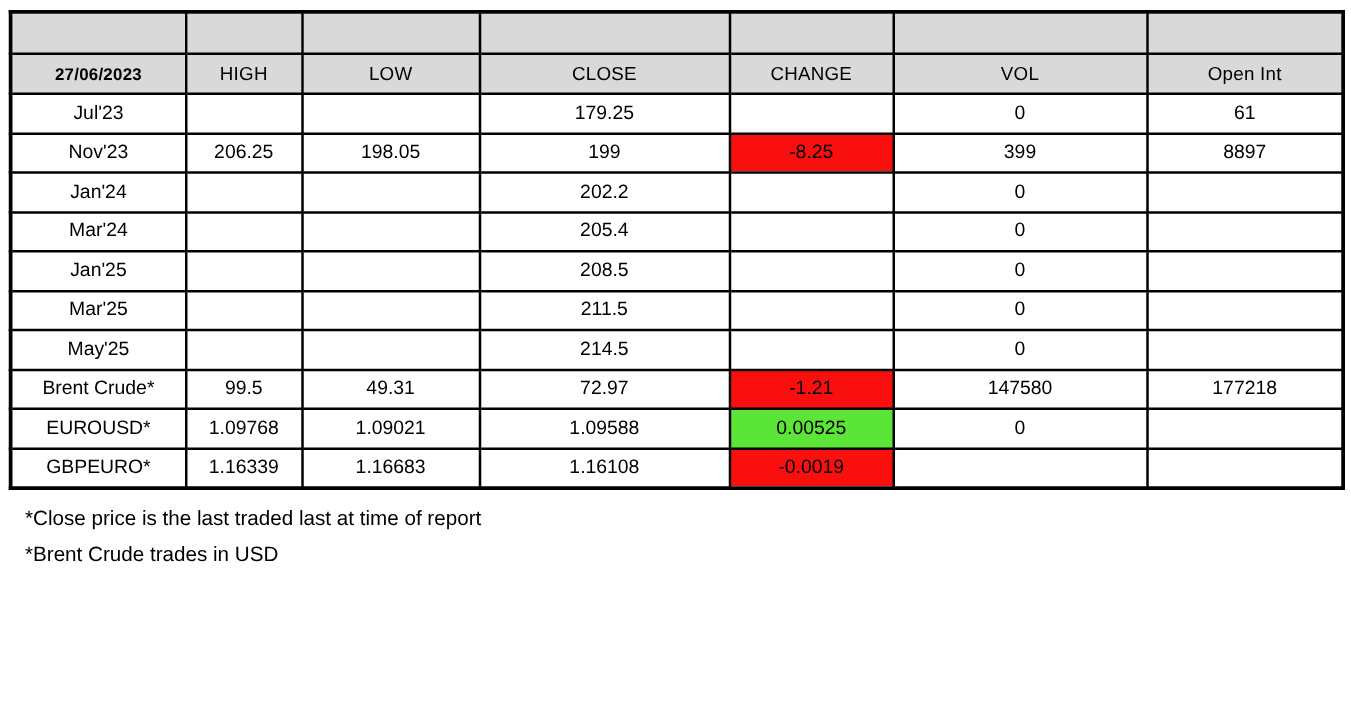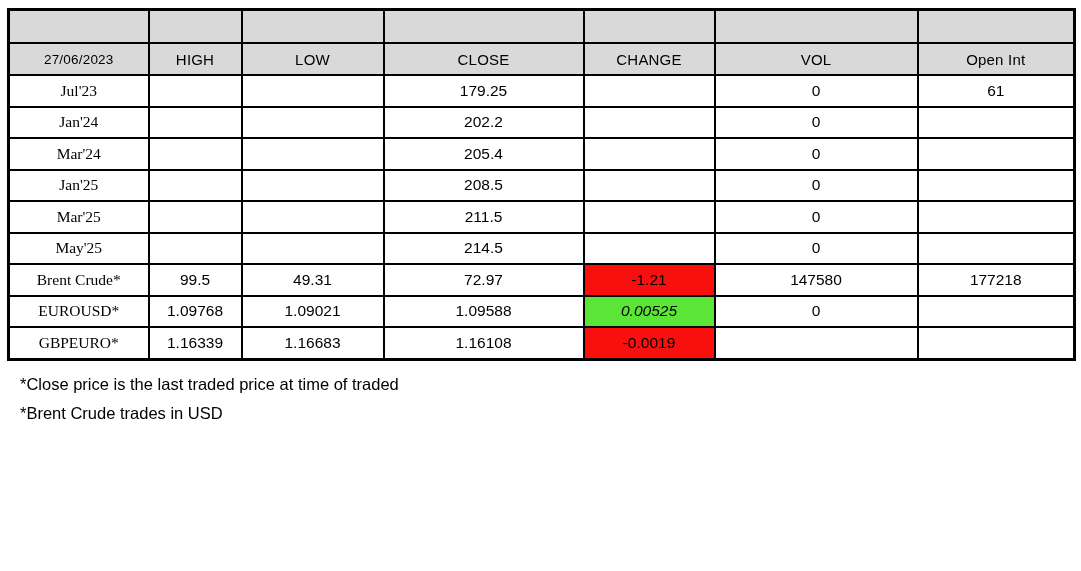--- a/index.html
+++ b/index.html
@@ -33,25 +33,25 @@
     white-space:nowrap;
   }
   tr.hdr-spacer th{height:31px;background:var(--header-bg);}
   tr.hdr th{
     height:30px;
     background:var(--header-bg);
     font-weight:normal;
     font-size:15px;
     letter-spacing:.2px;
   }
-  tr.hdr th.date-cell{font-weight:normal;font-size:13.5px;}
+  tr.hdr th.date-cell{font-weight:bold;font-size:13.5px;}
   tbody td{height:29.5px;}
-  td.lbl{text-align:left;padding-left:9px;font-family:Liberation Serif, serif;}
+  td.lbl{text-align:left;padding-left:9px;}
   td.negative{background:var(--negative-bg);}
-  td.positive{background:var(--positive-bg);font-style:italic;}
+  td.positive{background:var(--positive-bg);}
   .footnotes{margin:9px 0 0 13px;}
   .footnote{
     font-size:16.5px;
     line-height:29px;
   }
 </style>
 </head>
 <body>
 
 <div class="page">
@@ -87,20 +87,29 @@
     </thead>
     <tbody>
         <tr>
           <td class="lbl">Jul'23</td>
           <td></td>
           <td></td>
           <td>179.25</td>
           <td></td>
           <td>0</td>
           <td>61</td>
+        </tr>
+        <tr>
+          <td class="lbl">Nov'23</td>
+          <td>206.25</td>
+          <td>198.05</td>
+          <td>199</td>
+          <td class="negative">-8.25</td>
+          <td>399</td>
+          <td>8897</td>
         </tr>
         <tr>
           <td class="lbl">Jan'24</td>
           <td></td>
           <td></td>
           <td>202.2</td>
           <td></td>
           <td>0</td>
           <td></td>
         </tr>
@@ -164,16 +173,16 @@
           <td>1.16683</td>
           <td>1.16108</td>
           <td class="negative">-0.0019</td>
           <td></td>
           <td></td>
         </tr>
       </tbody>
   </table>
 
   <div class="footnotes">
-    <div class="footnote">*Close price is the last traded price at time of traded</div>
+    <div class="footnote">*Close price is the last traded last at time of report</div>
     <div class="footnote">*Brent Crude trades in USD</div>
   </div>
 </div>
 
 </body></html>

